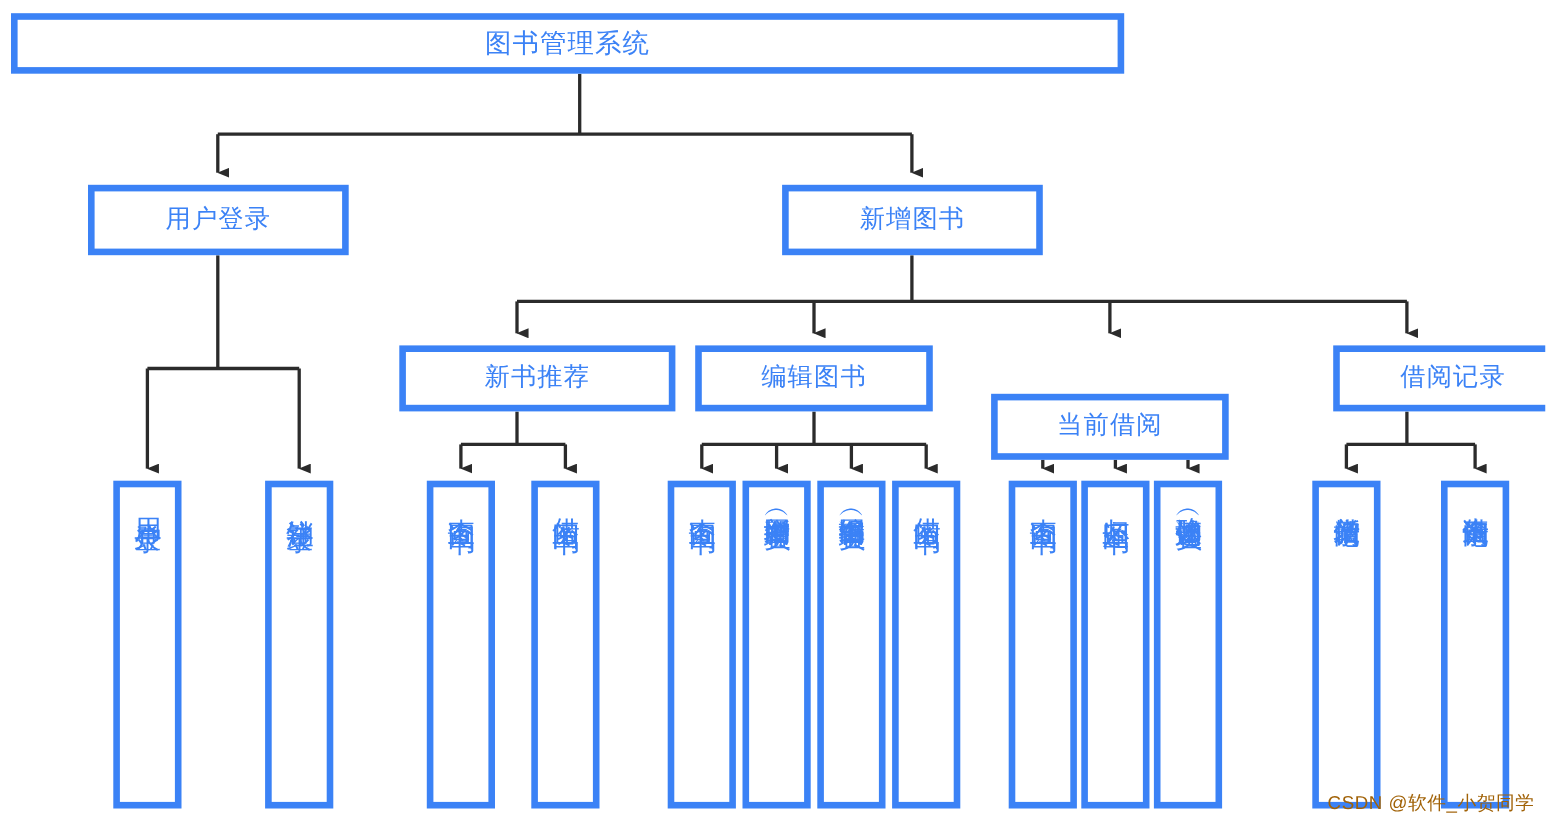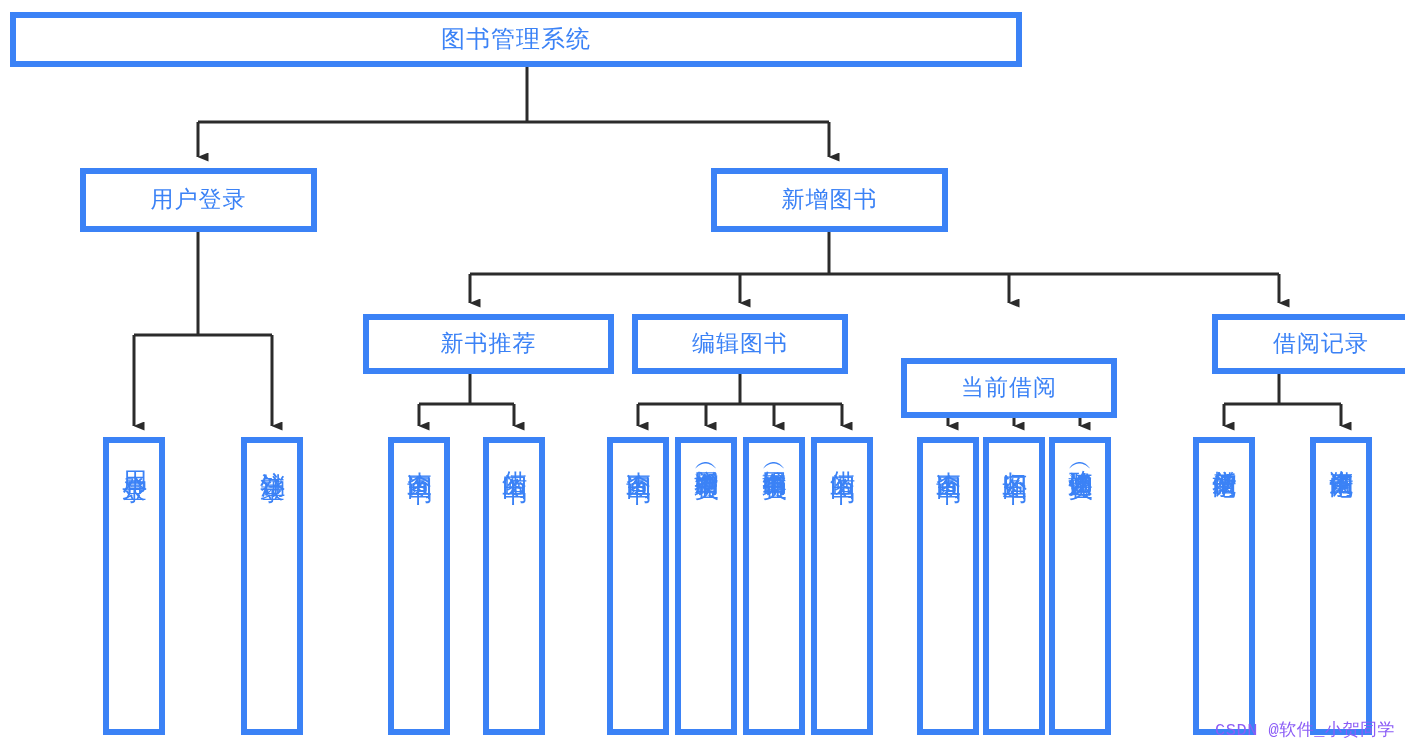--- a/index.html
+++ b/index.html
@@ -67,24 +67,24 @@
   }
   .node.vert.tall-text .node-label {
     font-size: 24px;
     letter-spacing: 1px;
   }
   #watermark {
     position: absolute;
     right: 10px;
     bottom: 6px;
     font-size: 17px;
-    color: #8b5cf6;
+    color: #a16207;
     letter-spacing: 0.5px;
     white-space: nowrap;
-    font-family: Liberation Mono, monospace;
+    font-family: Liberation Sans, sans-serif;
   }
 </style>
 </head>
 <body>
 
 <div id="diagram-root">
 
   <svg id="edge-layer" viewBox="0 0 1405 747" width="1405" height="747" xmlns="http://www.w3.org/2000/svg">
     <defs>
       <marker id="arrowhead" markerWidth="9" markerHeight="11" refX="4.5" refY="10.5" orient="auto" markerUnits="userSpaceOnUse">

